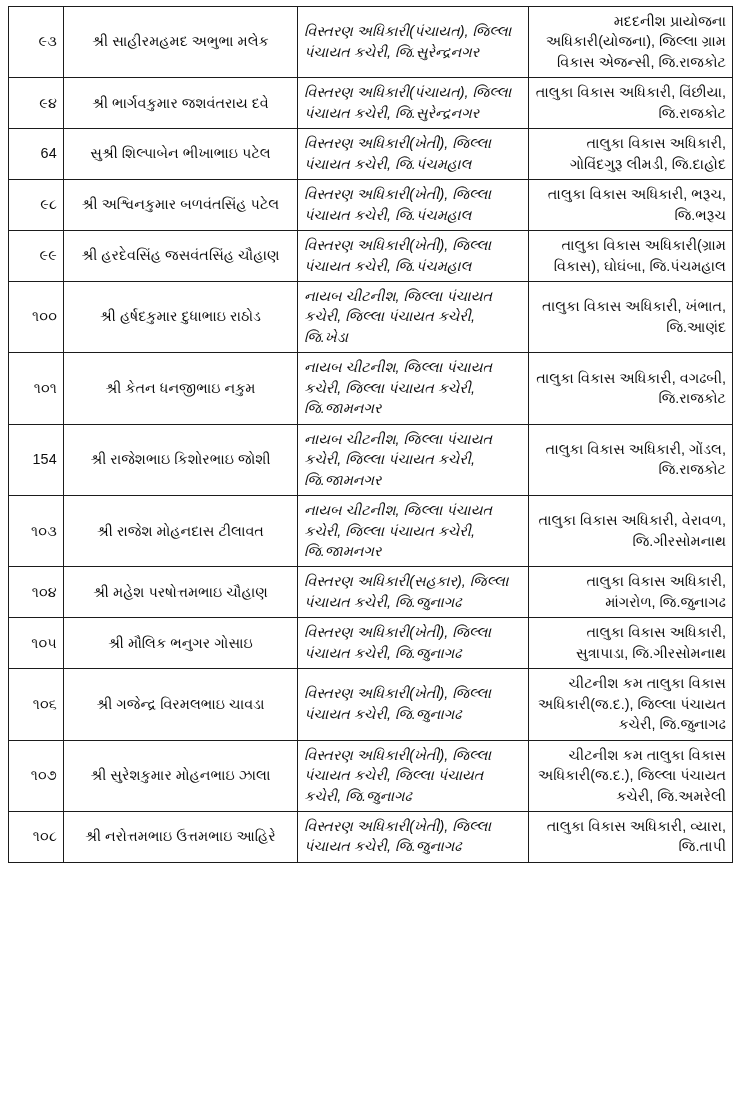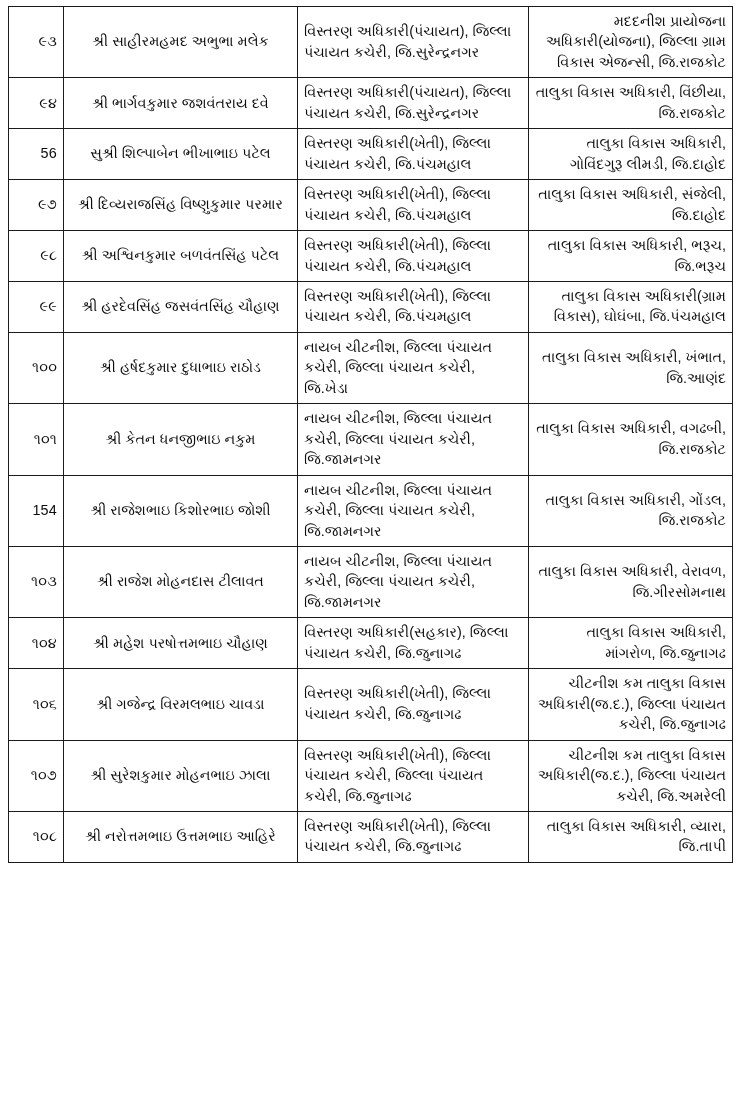--- a/index.html
+++ b/index.html
@@ -50,20 +50,21 @@
     padding-right: 2px;
     letter-spacing: 0.2px;
   }
   td.name {
     text-align: center;
     padding-left: 9px;
   }
   td.from {
     text-align: left;
     padding-left: 8px;
+    font-style: italic;
   }
   td.to {
     text-align: right;
     padding-left: 8px;
   }
 </style>
 </head>
 <body>
 
 <div id="sheet">
@@ -81,30 +82,24 @@
           <td class="from">વિસ્તરણ અધિકારી(પંચાયત), જિલ્લા પંચાયત કચેરી, જિ.સુરેન્દ્રનગર</td>
           <td class="to">મદદનીશ પ્રાયોજના અધિકારી(યોજના), જિલ્લા ગ્રામ વિકાસ એજન્સી, જિ.રાજકોટ</td>
         </tr>
         <tr>
           <td class="sr">૯૪</td>
           <td class="name">શ્રી ભાર્ગવકુમાર જશવંતરાય દવે</td>
           <td class="from">વિસ્તરણ અધિકારી(પંચાયત), જિલ્લા પંચાયત કચેરી, જિ.સુરેન્દ્રનગર</td>
           <td class="to">તાલુકા વિકાસ અધિકારી, વિંછીયા, જિ.રાજકોટ</td>
         </tr>
         <tr>
-          <td class="sr">56</td>
+          <td class="sr">64</td>
           <td class="name">સુશ્રી શિલ્પાબેન ભીખાભાઇ પટેલ</td>
           <td class="from">વિસ્તરણ અધિકારી(ખેતી), જિલ્લા પંચાયત કચેરી, જિ.પંચમહાલ</td>
           <td class="to">તાલુકા વિકાસ અધિકારી, ગોવિંદગુરૂ લીમડી, જિ.દાહોદ</td>
-        </tr>
-        <tr>
-          <td class="sr">૯૭</td>
-          <td class="name">શ્રી દિવ્યરાજસિંહ વિષ્ણુકુમાર પરમાર</td>
-          <td class="from">વિસ્તરણ અધિકારી(ખેતી), જિલ્લા પંચાયત કચેરી, જિ.પંચમહાલ</td>
-          <td class="to">તાલુકા વિકાસ અધિકારી, સંજેલી, જિ.દાહોદ</td>
         </tr>
         <tr>
           <td class="sr">૯૮</td>
           <td class="name">શ્રી અશ્વિનકુમાર બળવંતસિંહ પટેલ</td>
           <td class="from">વિસ્તરણ અધિકારી(ખેતી), જિલ્લા પંચાયત કચેરી, જિ.પંચમહાલ</td>
           <td class="to">તાલુકા વિકાસ અધિકારી, ભરૂચ, જિ.ભરૂચ</td>
         </tr>
         <tr>
           <td class="sr">૯૯</td>
           <td class="name">શ્રી હરદેવસિંહ જસવંતસિંહ ચૌહાણ</td>
@@ -135,20 +130,26 @@
           <td class="from">નાયબ ચીટનીશ, જિલ્લા પંચાયત કચેરી, જિલ્લા પંચાયત કચેરી, જિ.જામનગર</td>
           <td class="to">તાલુકા વિકાસ અધિકારી, વેરાવળ, જિ.ગીરસોમનાથ</td>
         </tr>
         <tr>
           <td class="sr">૧૦૪</td>
           <td class="name">શ્રી મહેશ પરષોત્તમભાઇ ચૌહાણ</td>
           <td class="from">વિસ્તરણ અધિકારી(સહકાર), જિલ્લા પંચાયત કચેરી, જિ.જુનાગઢ</td>
           <td class="to">તાલુકા વિકાસ અધિકારી, માંગરોળ, જિ.જુનાગઢ</td>
         </tr>
         <tr>
+          <td class="sr">૧૦૫</td>
+          <td class="name">શ્રી મૌલિક ભનુગર ગોસાઇ</td>
+          <td class="from">વિસ્તરણ અધિકારી(ખેતી), જિલ્લા પંચાયત કચેરી, જિ.જુનાગઢ</td>
+          <td class="to">તાલુકા વિકાસ અધિકારી, સુત્રાપાડા, જિ.ગીરસોમનાથ</td>
+        </tr>
+        <tr>
           <td class="sr">૧૦૬</td>
           <td class="name">શ્રી ગજેન્દ્ર વિરમલભાઇ ચાવડા</td>
           <td class="from">વિસ્તરણ અધિકારી(ખેતી), જિલ્લા પંચાયત કચેરી, જિ.જુનાગઢ</td>
           <td class="to">ચીટનીશ કમ તાલુકા વિકાસ અધિકારી(જ.દ.), જિલ્લા પંચાયત કચેરી, જિ.જુનાગઢ</td>
         </tr>
         <tr>
           <td class="sr">૧૦૭</td>
           <td class="name">શ્રી સુરેશકુમાર મોહનભાઇ ઝાલા</td>
           <td class="from">વિસ્તરણ અધિકારી(ખેતી), જિલ્લા પંચાયત કચેરી, જિલ્લા પંચાયત કચેરી, જિ.જુનાગઢ</td>
           <td class="to">ચીટનીશ કમ તાલુકા વિકાસ અધિકારી(જ.દ.), જિલ્લા પંચાયત કચેરી, જિ.અમરેલી</td>

